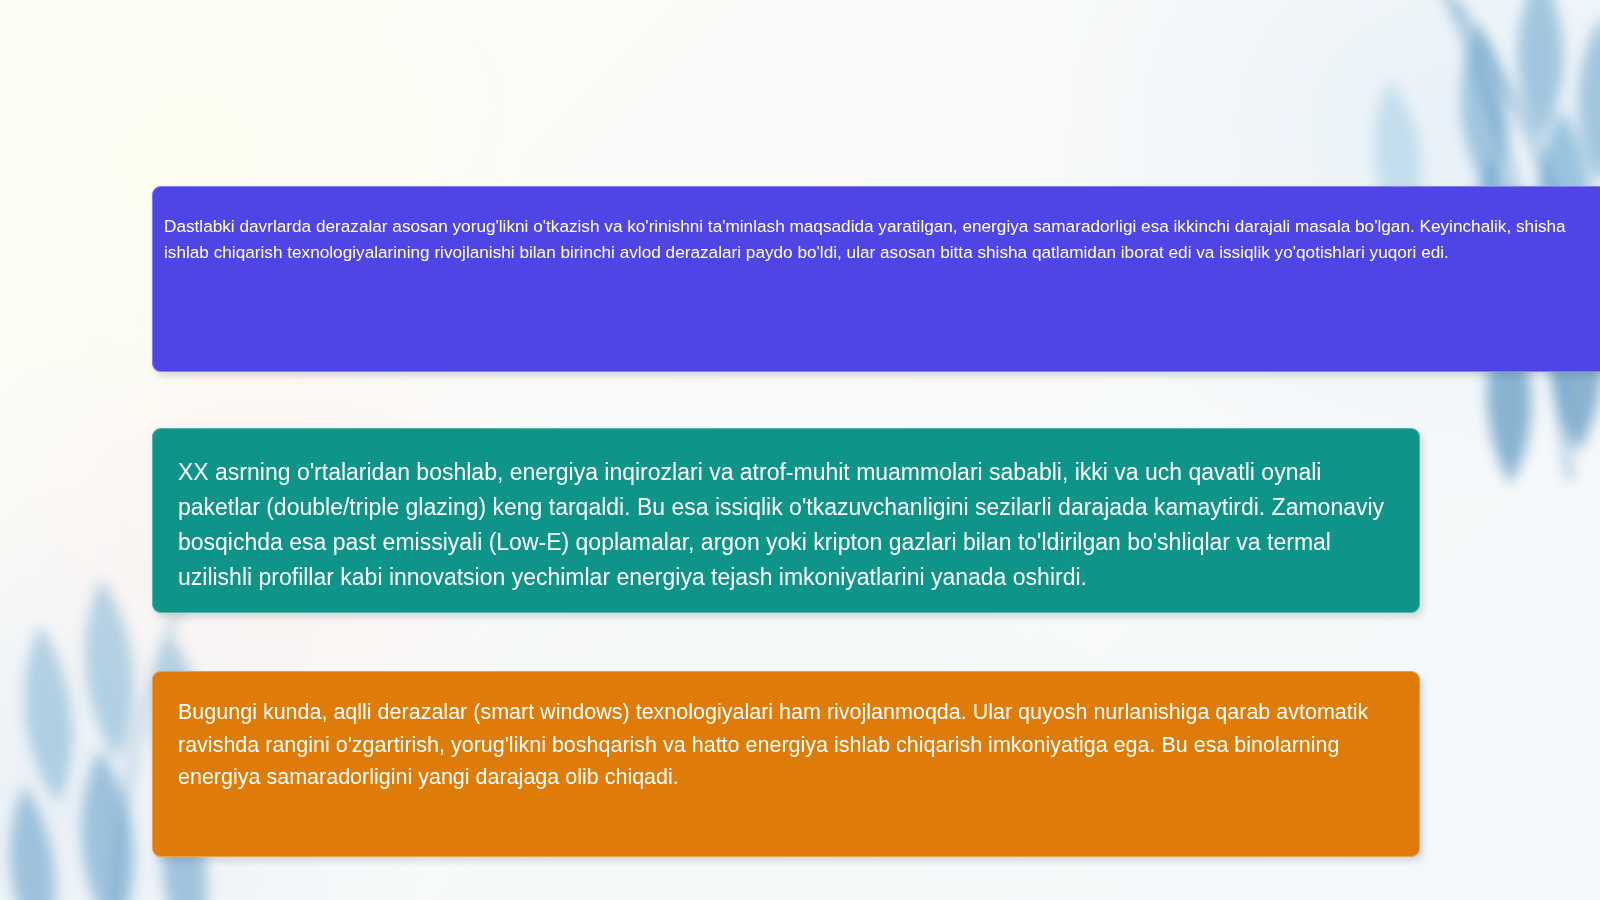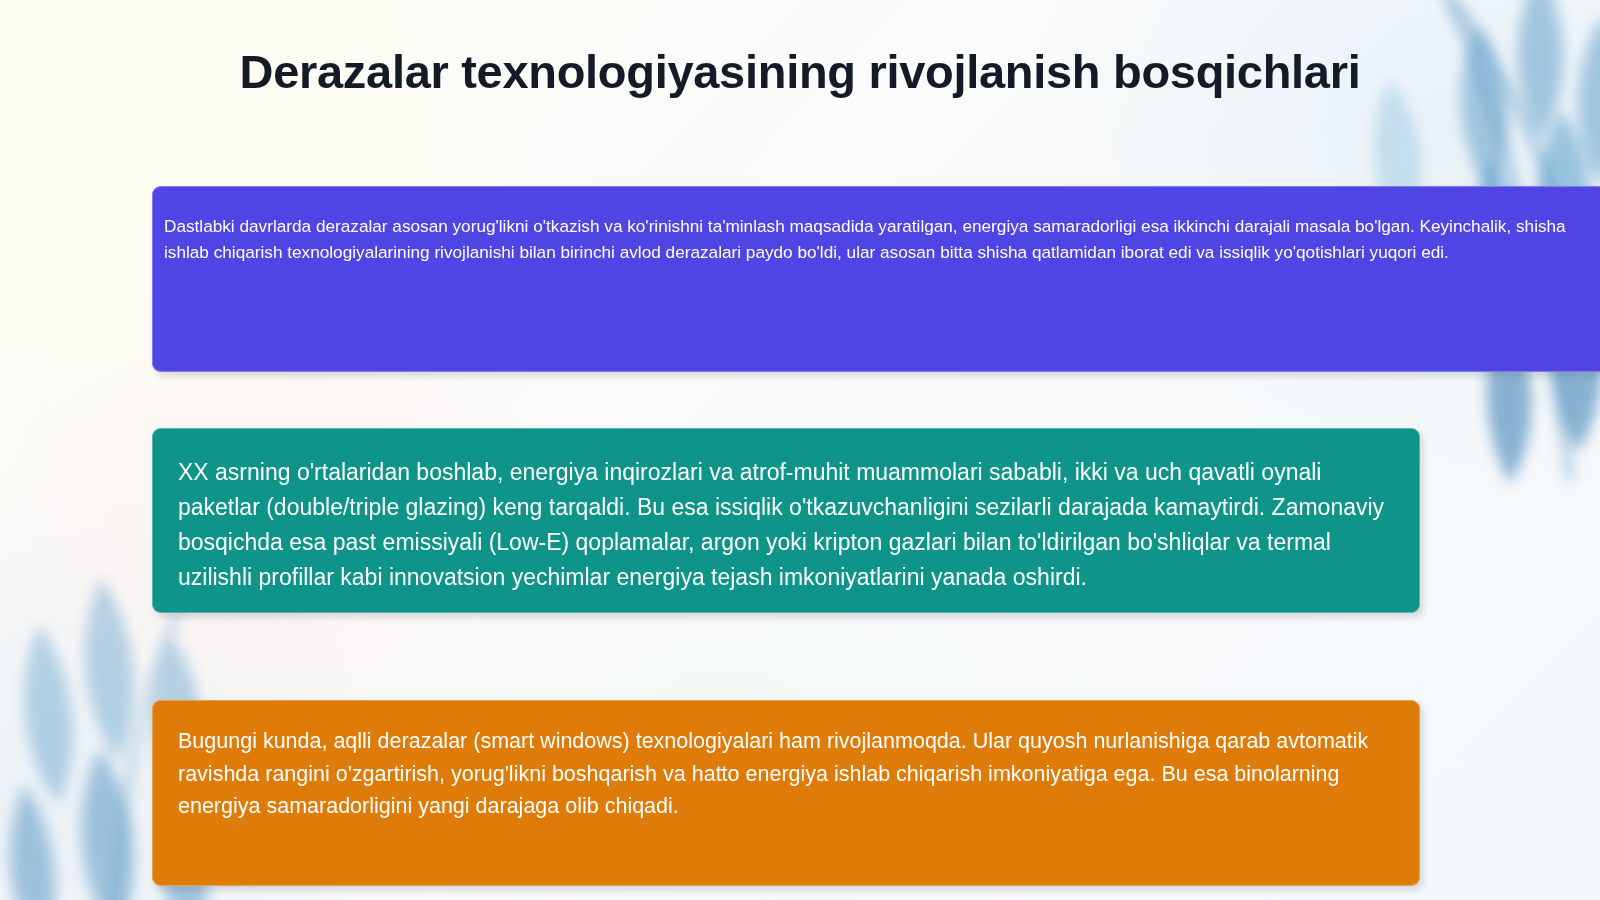--- a/index.html
+++ b/index.html
@@ -116,21 +116,21 @@
     margin-top: 56px;
     padding: 27px 32px 0 26px;
   }
   .card-2 .card-text { font-size: 23px; line-height: 1.52; }
 
   
   .card-3 {
     background: #df7b08;
     width: 1268px;
     height: 186px;
-    margin-top: 87px;
+    margin-top: 58px;
     padding: 25px 34px 0 26px;
   }
   .card-3 .card-text { font-size: 21.5px; line-height: 1.52; }
 </style>
 </head>
 <body>
 
 <div class="bg-layer">
   <div class="wash-base"></div>
 
@@ -175,21 +175,20 @@
       </g>
       <g stroke="#2a79b2" stroke-width="6" fill="none" opacity="0.35">
         <path d="M60 40 C120 140 160 260 180 418"></path>
       </g>
     </svg>
   </div>
 </div>
 
 <div class="page">
 
-  <h1 class="title" style="color: rgb(21, 26, 40);">Derazalar texnologiyasining rivojlanish bosqichlari</h1>
 
   <div class="cards">
 
     <div class="card card-1" style="background: rgb(79, 69, 228);">
       <p class="card-text">Dastlabki davrlarda derazalar asosan yorug'likni o'tkazish va ko'rinishni ta'minlash maqsadida yaratilgan, energiya samaradorligi esa ikkinchi darajali masala bo'lgan. Keyinchalik, shisha ishlab chiqarish texnologiyalarining rivojlanishi bilan birinchi avlod derazalari paydo bo'ldi, ular asosan bitta shisha qatlamidan iborat edi va issiqlik yo'qotishlari yuqori edi.</p>
     </div>
 
     <div class="card card-2" style="background: rgb(14, 148, 136);">
       <p class="card-text">XX asrning o'rtalaridan boshlab, energiya inqirozlari va atrof-muhit muammolari sababli, ikki va uch qavatli oynali paketlar (double/triple glazing) keng tarqaldi. Bu esa issiqlik o'tkazuvchanligini sezilarli darajada kamaytirdi. Zamonaviy bosqichda esa past emissiyali (Low-E) qoplamalar, argon yoki kripton gazlari bilan to'ldirilgan bo'shliqlar va termal uzilishli profillar kabi innovatsion yechimlar energiya tejash imkoniyatlarini yanada oshirdi.</p>
     </div>

